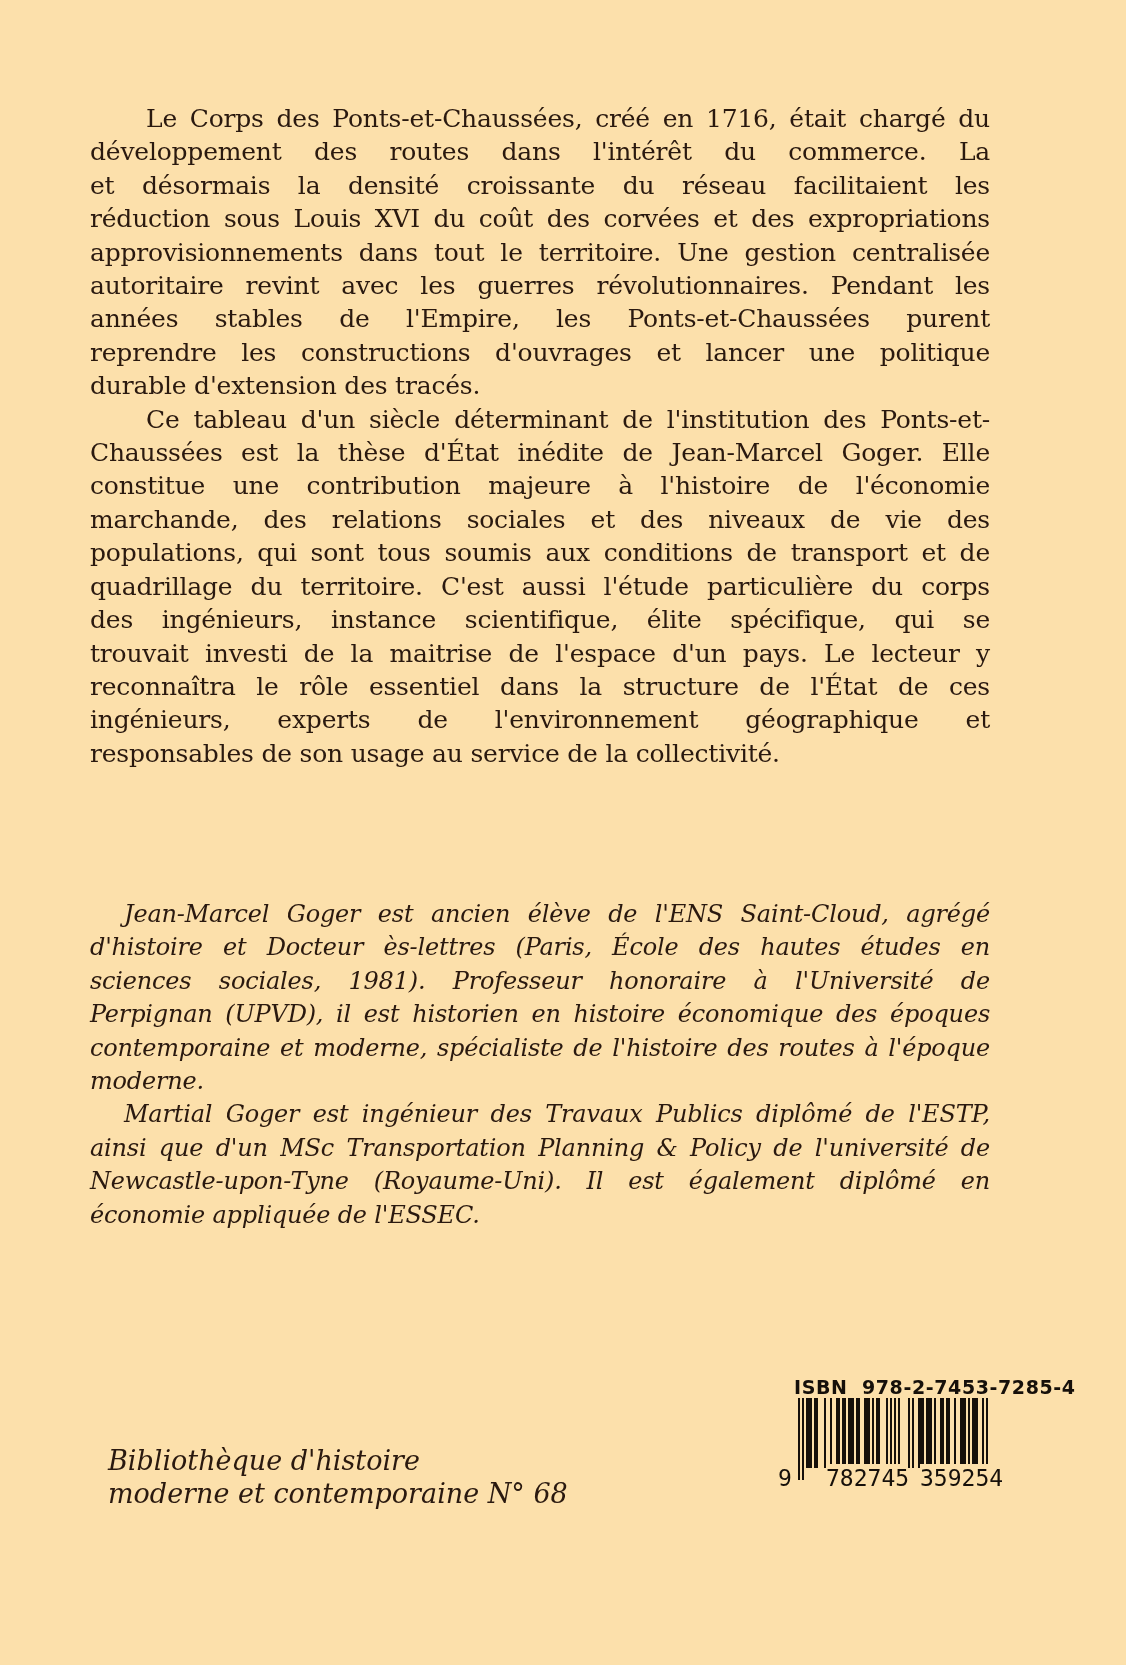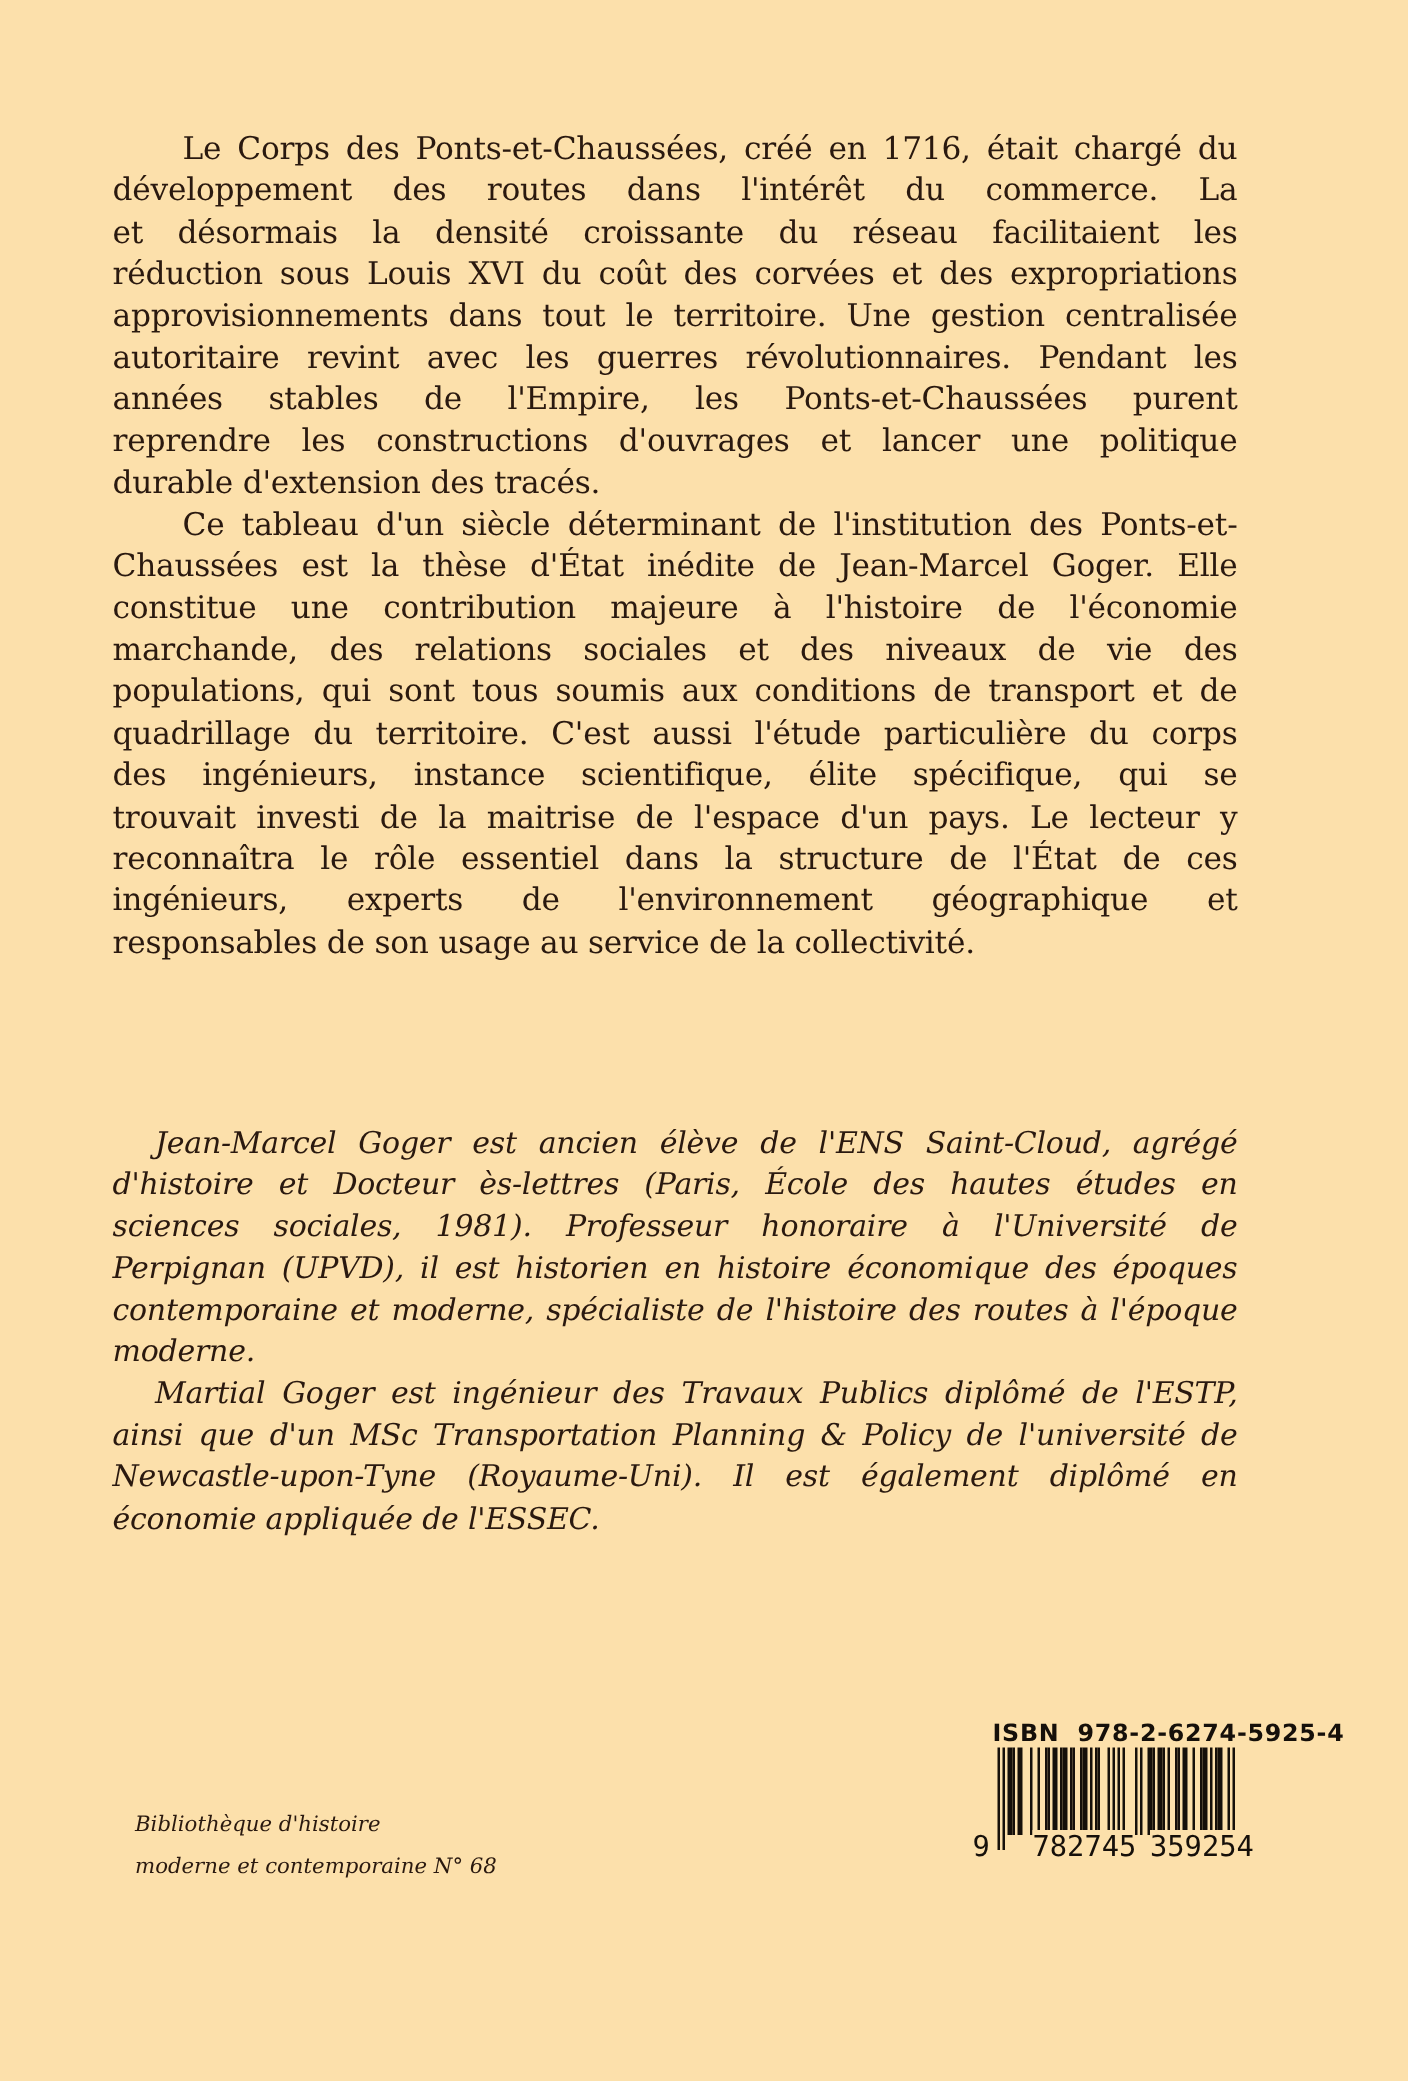--- a/index.html
+++ b/index.html
@@ -6,21 +6,21 @@
   html,body{margin:0;padding:0;background:#fce0ab;}
   .page{position:relative;width:1126px;height:1665px;background:#fce0ab;overflow:hidden;
         font-family:"DejaVu Serif",serif;color:#2a190f;}
   .textcol{position:absolute;left:90px;width:900px;}
   .synopsis{top:102px;font-size:25px;}
   .bio{top:898px;font-size:24px;font-style:italic;}
   .tline{line-height:33.4px;text-align:justify;text-align-last:justify;letter-spacing:-0.2px;}
   .tline-last{text-align-last:left;}
   .synopsis .para .tline:first-child{text-indent:56px;}
   .bio .para .tline:first-child{text-indent:34px;font-style:italic;}
-  .collection{position:absolute;left:108px;top:1444px;font-style:italic;font-size:17px;
+  .collection{position:absolute;left:108px;top:1444px;font-style:italic;font-size:27px;
               line-height:33px;color:#2a190f;}
   .barcode-block{position:absolute;left:778px;top:1376px;width:212px;height:118px;color:#16100a;}
   .isbn-line{font-family:"DejaVu Sans","Liberation Sans",sans-serif;font-size:19px;
              letter-spacing:0.6px;height:22px;line-height:22px;text-align:center;
              padding-left:16px;white-space:nowrap;font-weight:bold;}
   .bars{position:absolute;left:20px;top:22px;width:190px;height:82px;}
   .bar{position:absolute;top:0;width:2px;height:70px;background:#16100a;}
   .bar.guard{height:82px;}
   .ean-digit{position:absolute;top:88px;height:29px;line-height:29px;
              font-family:"DejaVu Sans Mono","Liberation Mono",monospace;
@@ -79,21 +79,21 @@
       </div>
   </div>
 
   <div class="collection">
     <div>Bibliothèque d'histoire</div>
     <div>moderne et contemporaine N° 68</div>
   </div>
 
   <div class="barcode-block">
     <div class="isbn-line">
-      <span>ISBN</span>&nbsp;&nbsp;<span>978-2-6274-5925-4</span>
+      <span>ISBN</span>&nbsp;&nbsp;<span>978-2-7453-7285-4</span>
     </div>
     <div class="bars" id="ean-bars">
         <div class="bar guard" style="left: 0px;"></div>
         <div class="bar guard" style="left: 4px;"></div>
         <div class="bar" style="left: 8px;"></div>
         <div class="bar" style="left: 10px;"></div>
         <div class="bar" style="left: 12px;"></div>
         <div class="bar" style="left: 16px;"></div>
         <div class="bar" style="left: 18px;"></div>
         <div class="bar" style="left: 26px;"></div>

